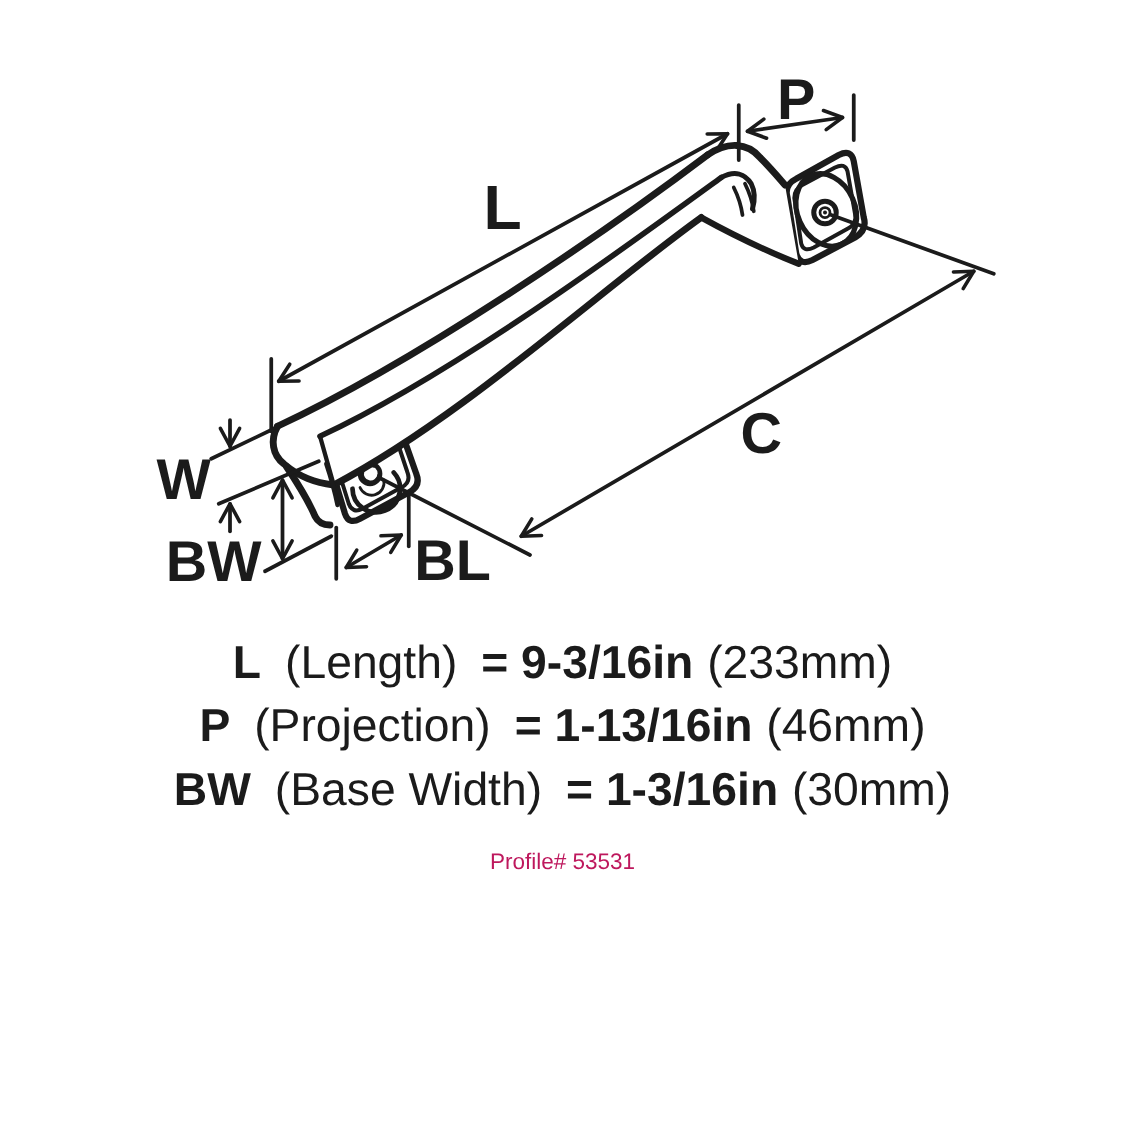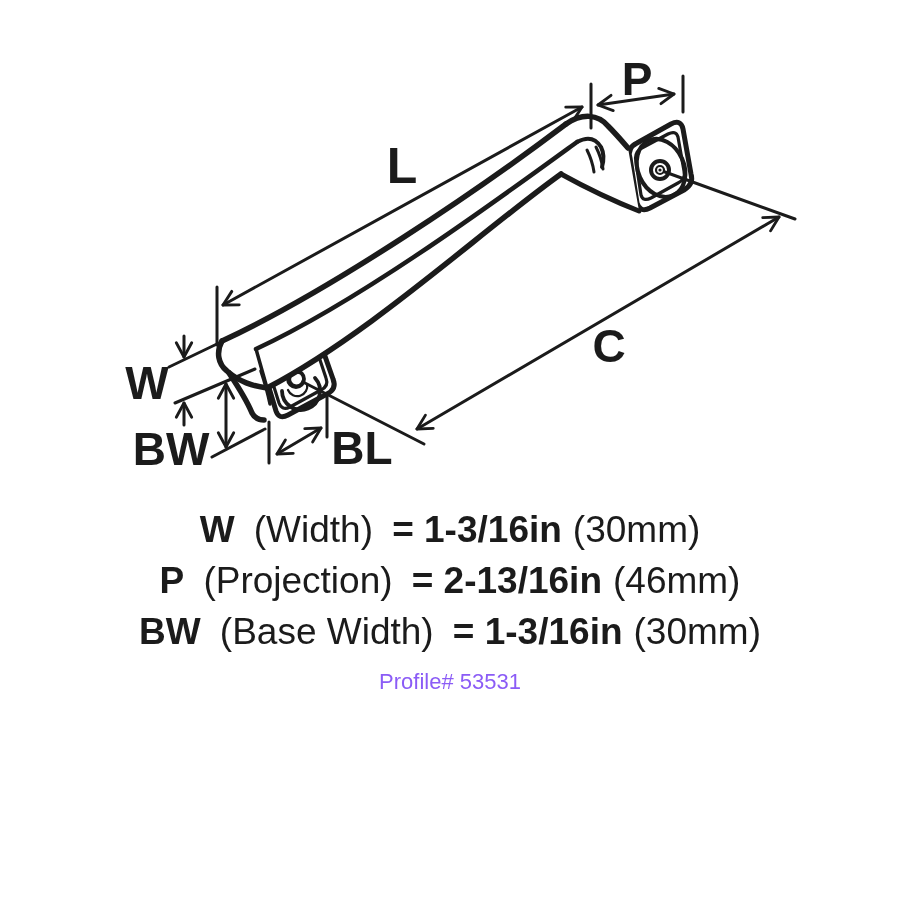--- a/index.html
+++ b/index.html
@@ -9,21 +9,21 @@
   svg text{font-family:"Liberation Sans",sans-serif;font-weight:bold;fill:#1b1b1b;}
   .dim-letter{font-size:46px;}
   .dim-letter-big{font-size:50px;}
   .specs{width:900px;text-align:center;margin-top:4px;}
   .spec-row{font-size:37px;line-height:51px;color:#1b1b1b;white-space:nowrap;}
   .spec-row span{display:inline-block;}
   .spec-abbr{font-weight:700;}
   .spec-name{font-weight:400;margin-left:0.24em;}
   .spec-value{font-weight:700;margin-left:0.24em;}
   .spec-metric{font-weight:400;margin-left:0.02em;}
-  .profile{font-size:22px;color:#8b5cf6;margin-top:12px;font-weight:400;}
+  .profile{font-size:18px;color:#be185d;margin-top:22px;font-weight:400;}
 </style>
 </head>
 <body>
 
 <div class="stage">
 
   <svg width="900" height="500" viewBox="0 0 900 500">
     <defs>
       <marker id="ah" viewBox="0 0 20 20" refX="16" refY="10" markerWidth="22" markerHeight="22" markerUnits="userSpaceOnUse" orient="auto-start-reverse">
         <path d="M 3,3 L 16,10 L 3,17" fill="none" stroke="#1b1b1b" stroke-width="2.6" stroke-linecap="round" stroke-linejoin="round"></path>
@@ -101,29 +101,29 @@
     <text x="402" y="183" text-anchor="middle" class="dim-letter-big">L</text>
     <text x="637" y="95" text-anchor="middle" class="dim-letter">P</text>
     <text x="609" y="362" text-anchor="middle" class="dim-letter">C</text>
     <text x="147" y="399" text-anchor="middle" class="dim-letter">W</text>
     <text x="171" y="465" text-anchor="middle" class="dim-letter">BW</text>
     <text x="362" y="464" text-anchor="middle" class="dim-letter">BL</text>
   </svg>
 
   <div class="specs">
     <div class="spec-row">
-      <span class="spec-abbr">W</span>
-      <span class="spec-name">(Width)</span>
-      <span class="spec-value">= 1-3/16in</span>
-      <span class="spec-metric">(30mm)</span>
+      <span class="spec-abbr">L</span>
+      <span class="spec-name">(Length)</span>
+      <span class="spec-value">= 9-3/16in</span>
+      <span class="spec-metric">(233mm)</span>
     </div>
     <div class="spec-row">
       <span class="spec-abbr">P</span>
       <span class="spec-name">(Projection)</span>
-      <span class="spec-value">= 2-13/16in</span>
+      <span class="spec-value">= 1-13/16in</span>
       <span class="spec-metric">(46mm)</span>
     </div>
     <div class="spec-row">
       <span class="spec-abbr">BW</span>
       <span class="spec-name">(Base Width)</span>
       <span class="spec-value">= 1-3/16in</span>
       <span class="spec-metric">(30mm)</span>
     </div>
     <div class="profile">Profile# 53531</div>
   </div>

